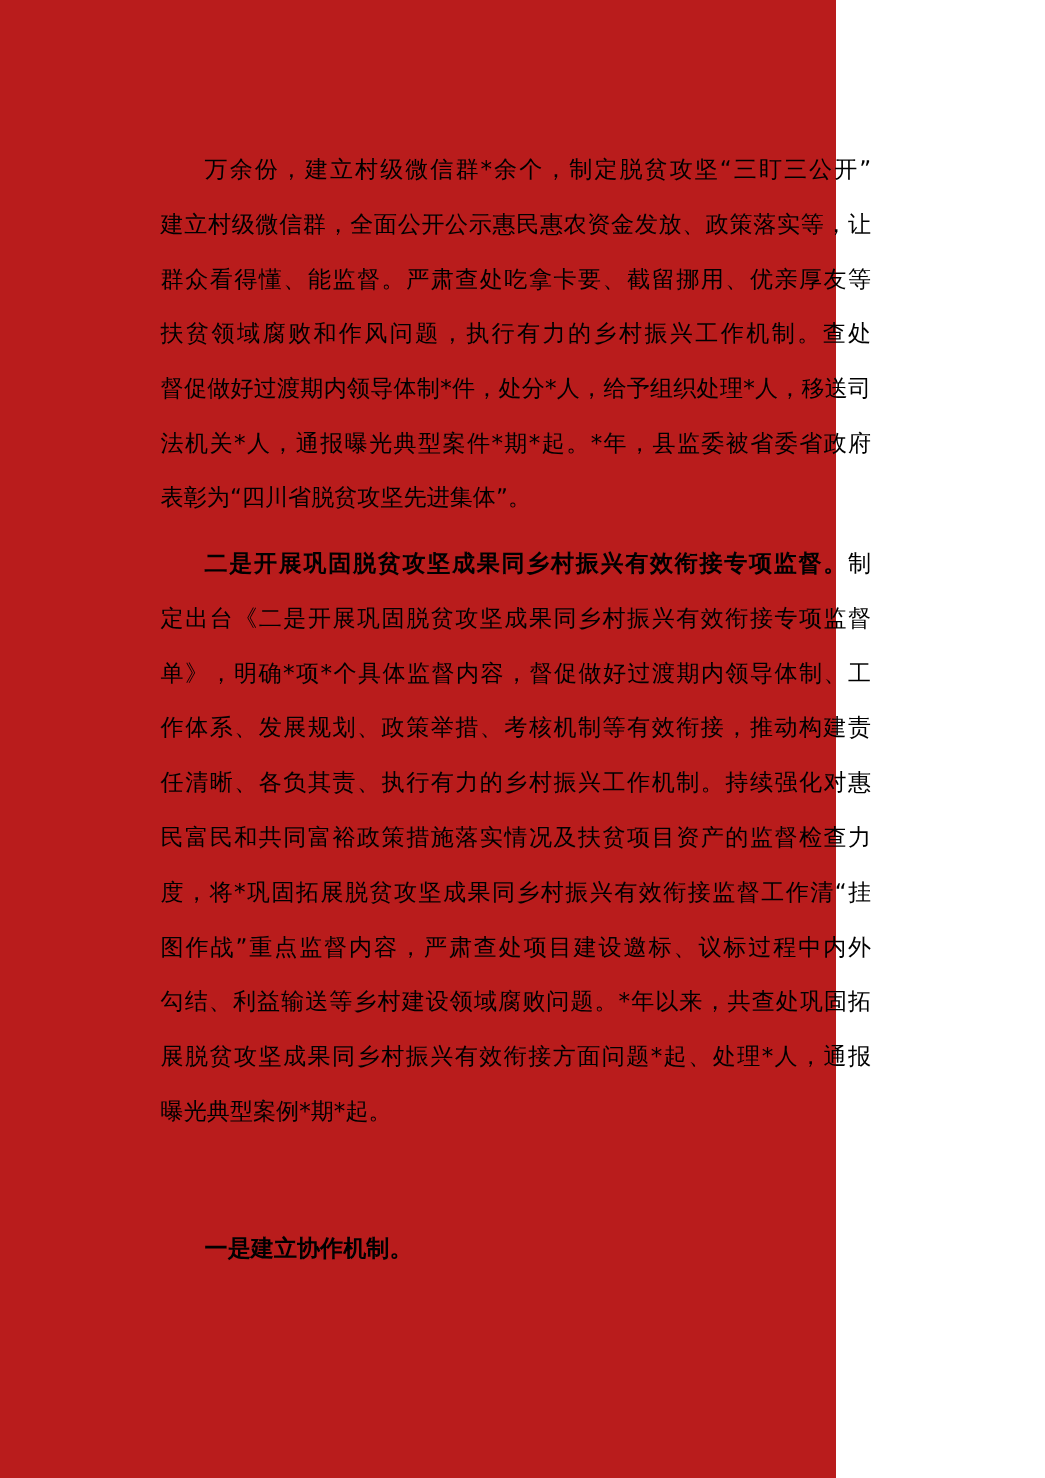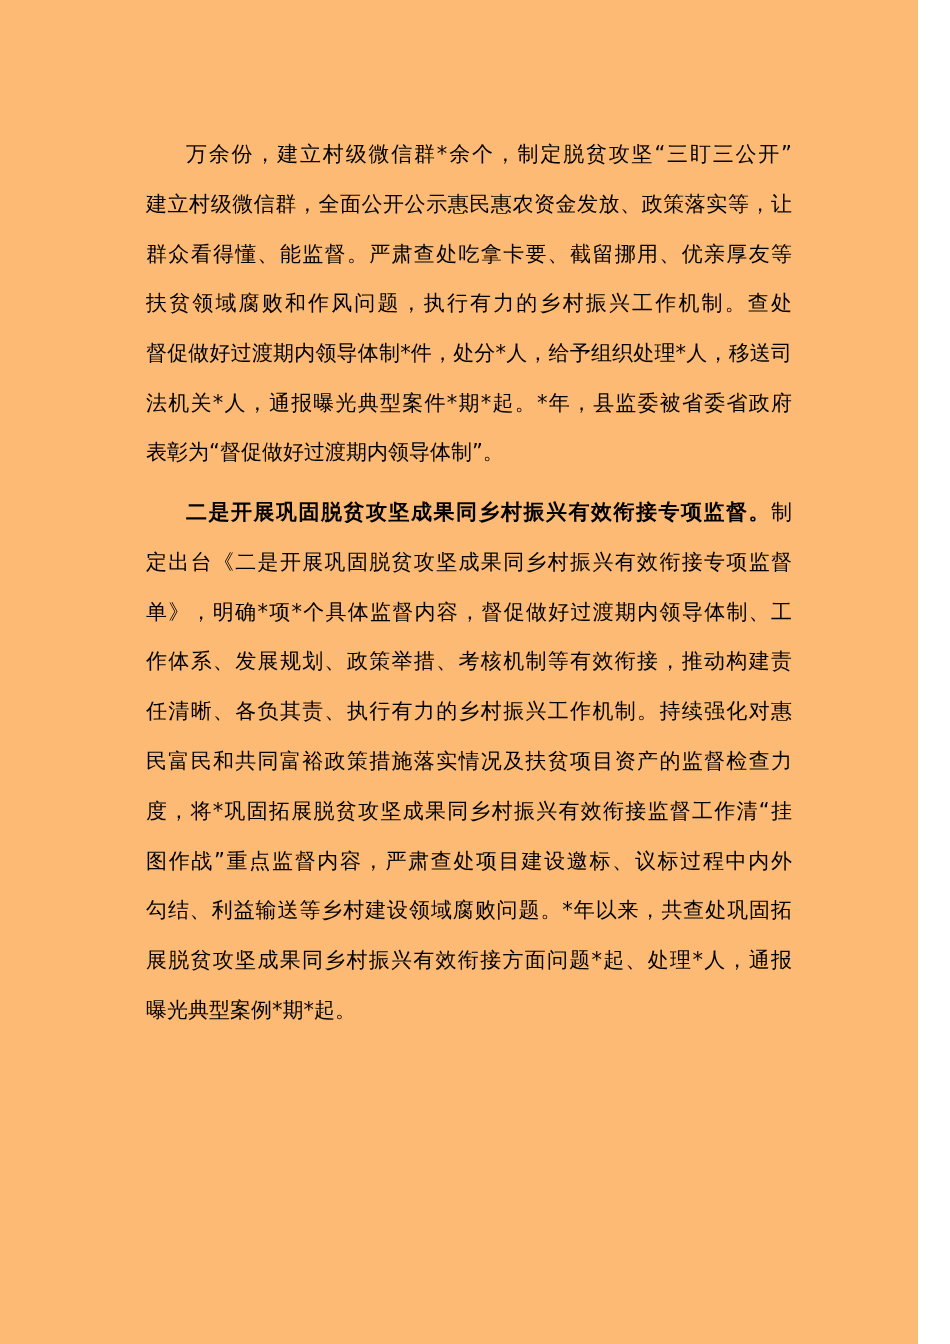--- a/index.html
+++ b/index.html
@@ -11,23 +11,23 @@
     width: 950px;
     height: 1344px;
     position: relative;
     overflow: hidden;
     font-family: "DejaVu Sans", "Liberation Sans", sans-serif;
     color: #000000;
   }
   .page {
     position: absolute;
     left: 0; top: 0;
-    width: 918px;
+    width: 760px;
     height: 1344px;
-    background: #fdba74;
+    background: #b91c1c;
     text-decoration: underline;
   }
   .line {
     position: absolute;
     left: 146px;
     width: 646px;
     height: 30px;
     line-height: 30px;
     font-size: 21px;
     white-space: nowrap;
@@ -45,34 +45,35 @@
 
 <div class="page">
 
   <div>
     <div class="line indent" style="top:139px">万余份，建立村级微信群*余个，制定脱贫攻坚“三盯三公开”</div>
     <div class="line" style="top:189px">建立村级微信群，全面公开公示惠民惠农资金发放、政策落实等，让</div>
     <div class="line" style="top:239px">群众看得懂、能监督。严肃查处吃拿卡要、截留挪用、优亲厚友等</div>
     <div class="line" style="top:288px">扶贫领域腐败和作风问题，执行有力的乡村振兴工作机制。查处</div>
     <div class="line" style="top:338px">督促做好过渡期内领导体制*件，处分*人，给予组织处理*人，移送司</div>
     <div class="line" style="top:388px">法机关*人，通报曝光典型案件*期*起。*年，县监委被省委省政府</div>
-    <div class="line last" style="top:437px">表彰为“督促做好过渡期内领导体制”。</div>
+    <div class="line last" style="top:437px">表彰为“四川省脱贫攻坚先进集体”。</div>
   </div>
 
   <div>
     <div class="line indent" style="top:497px">
       <span class="bold">二是开展巩固脱贫攻坚成果同乡村振兴有效衔接专项监督。</span><span class="run-normal">制</span>
     </div>
     <div class="line" style="top:547px">定出台《二是开展巩固脱贫攻坚成果同乡村振兴有效衔接专项监督</div>
     <div class="line" style="top:597px">单》，明确*项*个具体监督内容，督促做好过渡期内领导体制、工</div>
     <div class="line" style="top:646px">作体系、发展规划、政策举措、考核机制等有效衔接，推动构建责</div>
     <div class="line" style="top:696px">任清晰、各负其责、执行有力的乡村振兴工作机制。持续强化对惠</div>
     <div class="line" style="top:746px">民富民和共同富裕政策措施落实情况及扶贫项目资产的监督检查力</div>
     <div class="line" style="top:796px">度，将*巩固拓展脱贫攻坚成果同乡村振兴有效衔接监督工作清“挂</div>
     <div class="line" style="top:846px">图作战”重点监督内容，严肃查处项目建设邀标、议标过程中内外</div>
     <div class="line" style="top:895px">勾结、利益输送等乡村建设领域腐败问题。*年以来，共查处巩固拓</div>
     <div class="line" style="top:945px">展脱贫攻坚成果同乡村振兴有效衔接方面问题*起、处理*人，通报</div>
     <div class="line last" style="top:995px">曝光典型案例*期*起。</div>
   </div>
 
 
+  <div class="line indent last bold" style="top:1120px">一是建立协作机制。</div>
 
 </div>
 
 </body></html>

